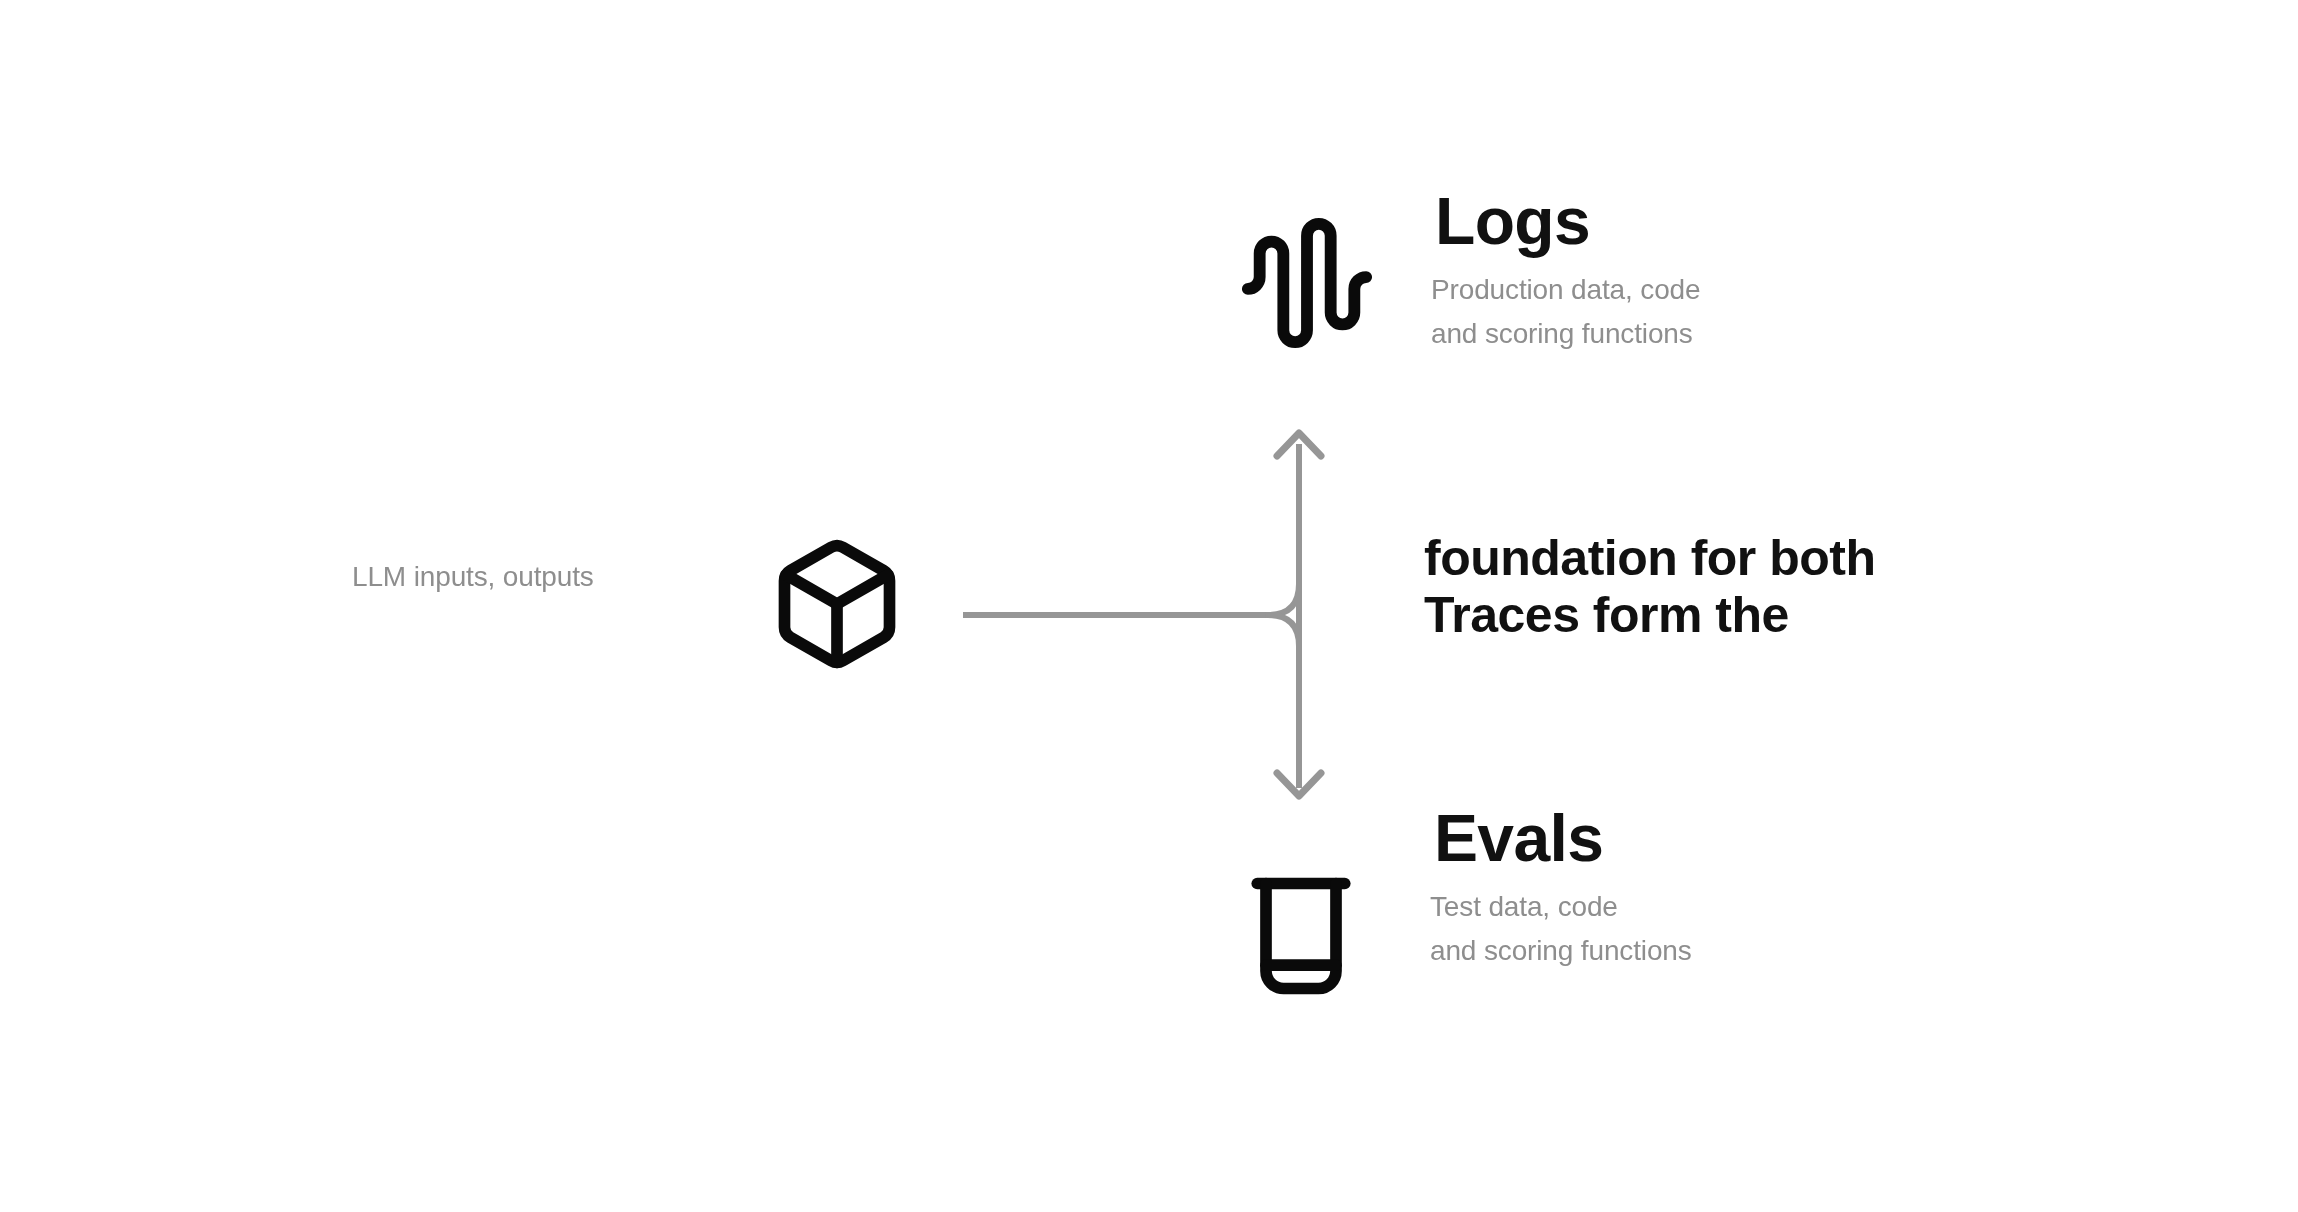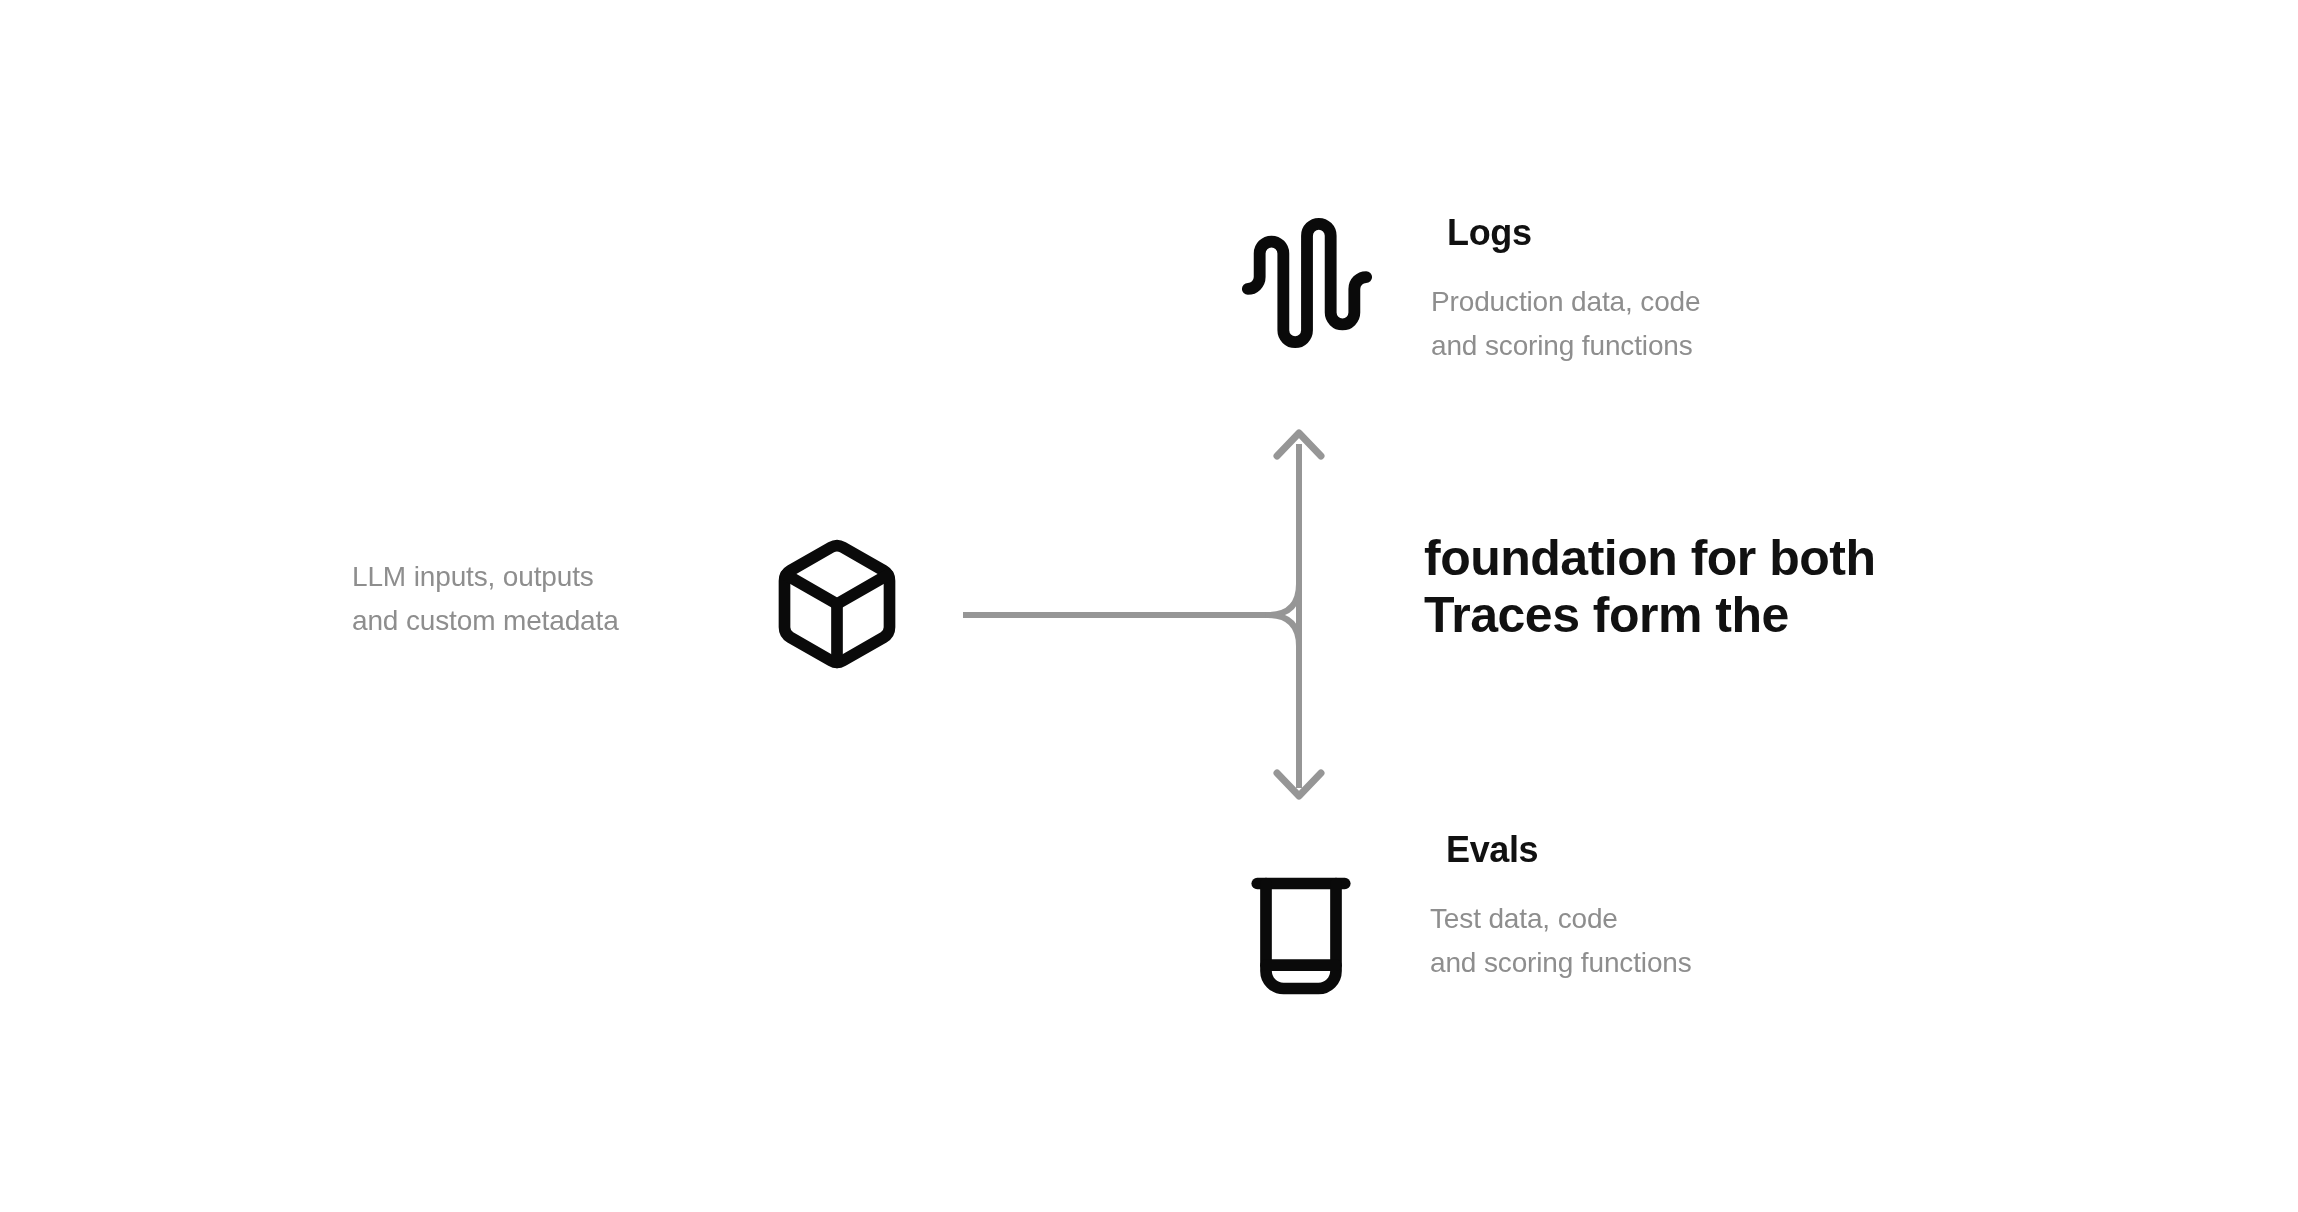--- a/index.html
+++ b/index.html
@@ -32,22 +32,22 @@
   .icon-audio-waveform { left: 1236px; top: 212px; width: 142px; height: 142px; }
   .icon-cube           { left: 767px;  top: 534px; width: 140px; height: 140px; }
   .icon-beaker         { left: 1231px; top: 866px; width: 140px; height: 140px; }
 
   .node { position: absolute; }
   .node-traces { left: 352px;  top: 533px; }
   .node-logs   { left: 1431px; top: 192px; }
   .node-evals  { left: 1430px; top: 809px; }
 
   .node h2 {
-    margin: 16px;
-    font-size: 36px;
+    margin: 4px;
+    font-size: 66px;
     line-height: 50px;
     font-weight: 600;
     letter-spacing: -0.01em;
     color: var(--title);
   }
   .node .subtitle {
     margin: 22px 0 0 0;
     font-size: 28px;
     line-height: 44px;
     font-weight: 400;
@@ -93,21 +93,20 @@
 
   <svg class="icon-svg icon-beaker" viewBox="0 0 24 24" fill="none" stroke="currentColor" stroke-width="2" stroke-linecap="round" stroke-linejoin="round" aria-hidden="true">
     <path d="M4.5 3h15"></path>
     <path d="M6 3v15a3 3 0 0 0 3 3h6a3 3 0 0 0 3-3V3"></path>
     <path d="M6 17h12"></path>
   </svg>
 
   <div class="node node-traces">
     <p class="subtitle">
       <span>LLM inputs, outputs</span>
-      <span>and custom metadata</span>
     </p>
   </div>
 
   <div class="node node-logs">
     <h2>Logs</h2>
     <p class="subtitle">
       <span>Production data, code</span>
       <span>and scoring functions</span>
     </p>
   </div>

